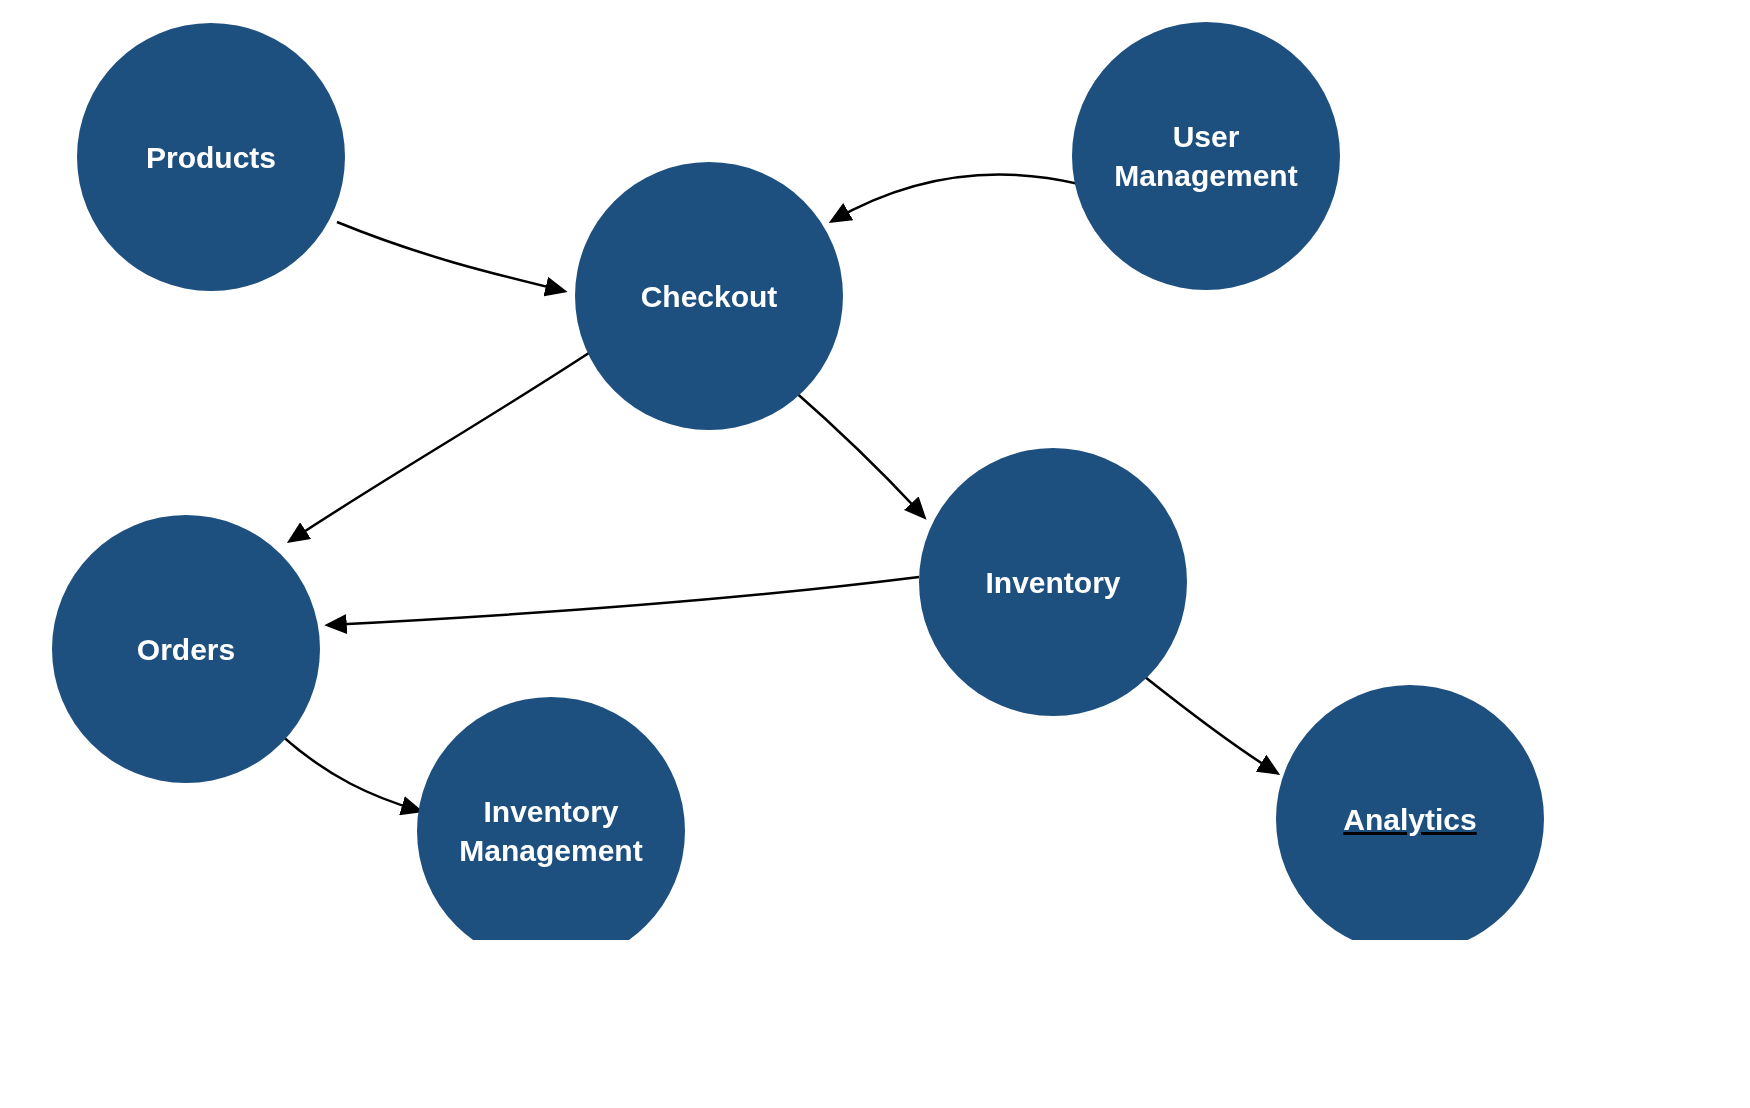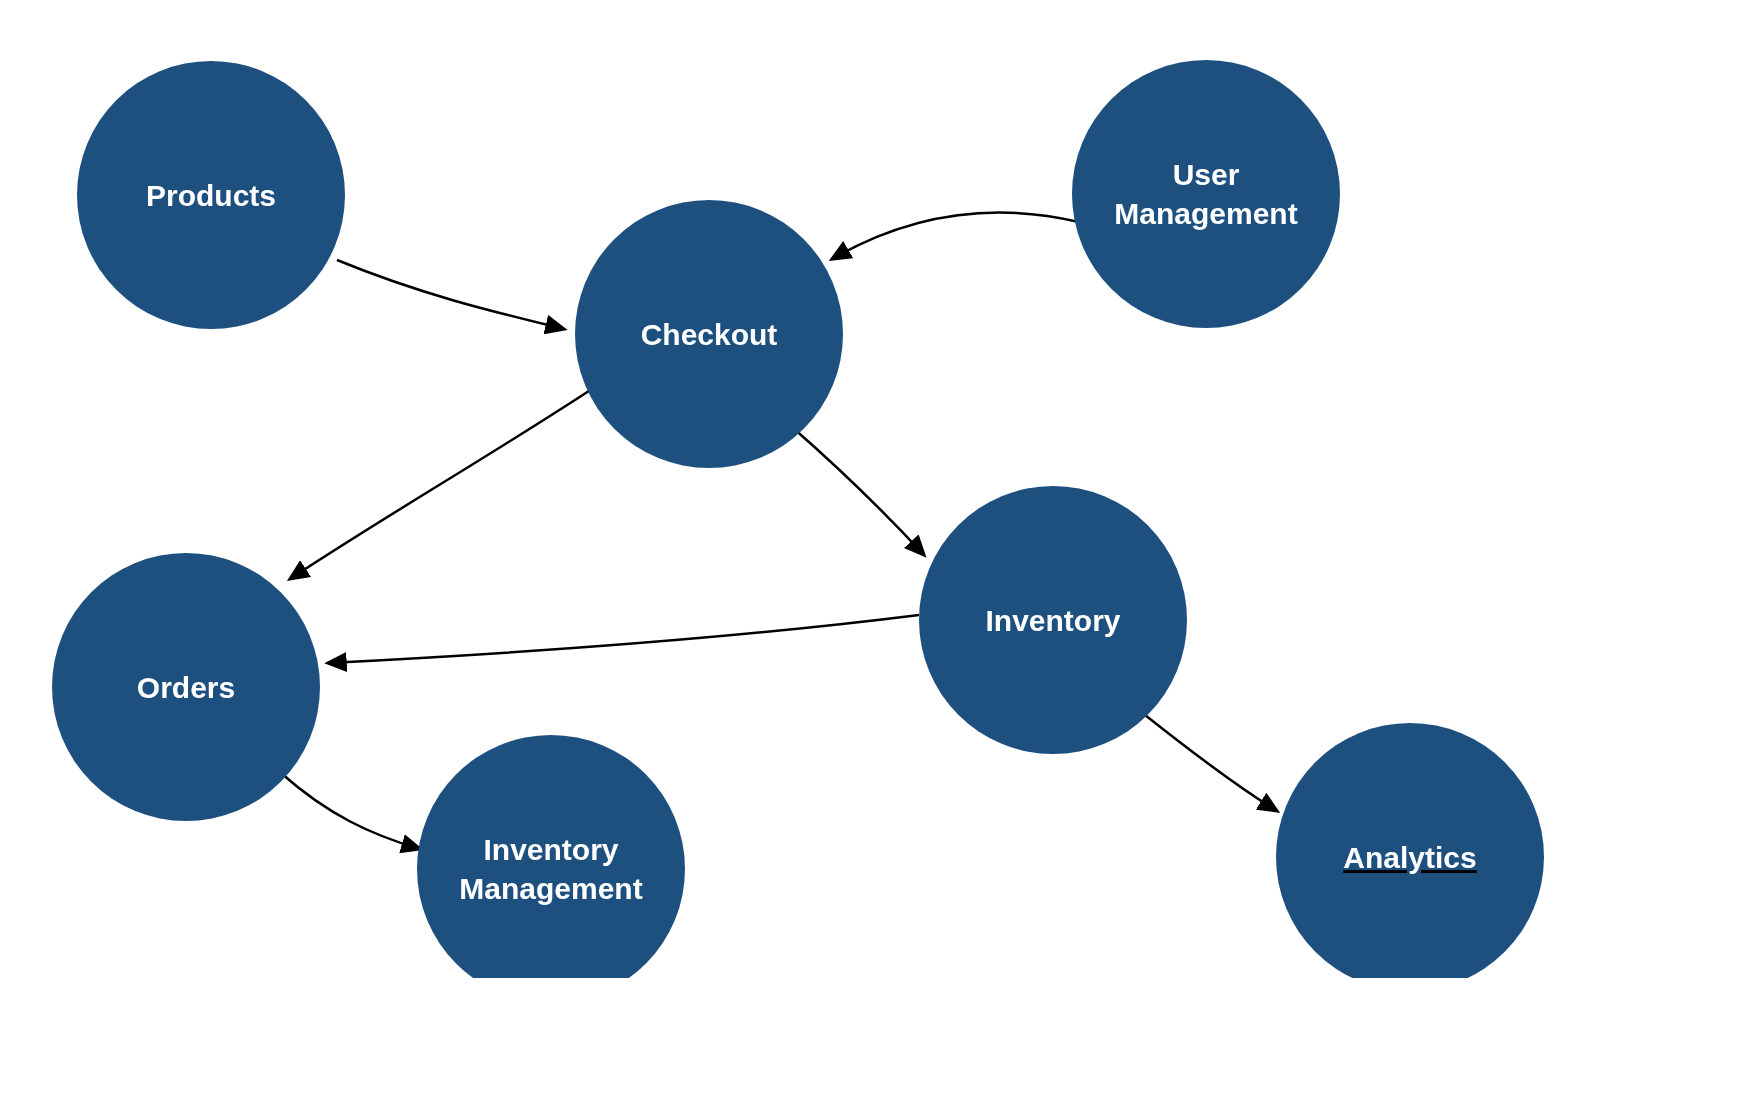--- a/index.html
+++ b/index.html
@@ -7,21 +7,20 @@
     padding: 0;
     background: #ffffff;
     font-family: "Liberation Sans", sans-serif;
   }
   #canvas {
     position: relative;
     width: 1750px;
     height: 940px;
     background: #ffffff;
     overflow: hidden;
-    margin-top: 38px;
   }
   #edges-svg {
     position: absolute;
     left: 0;
     top: 0;
     width: 1750px;
     height: 1108px;
     pointer-events: none;
   }
   .edge {

